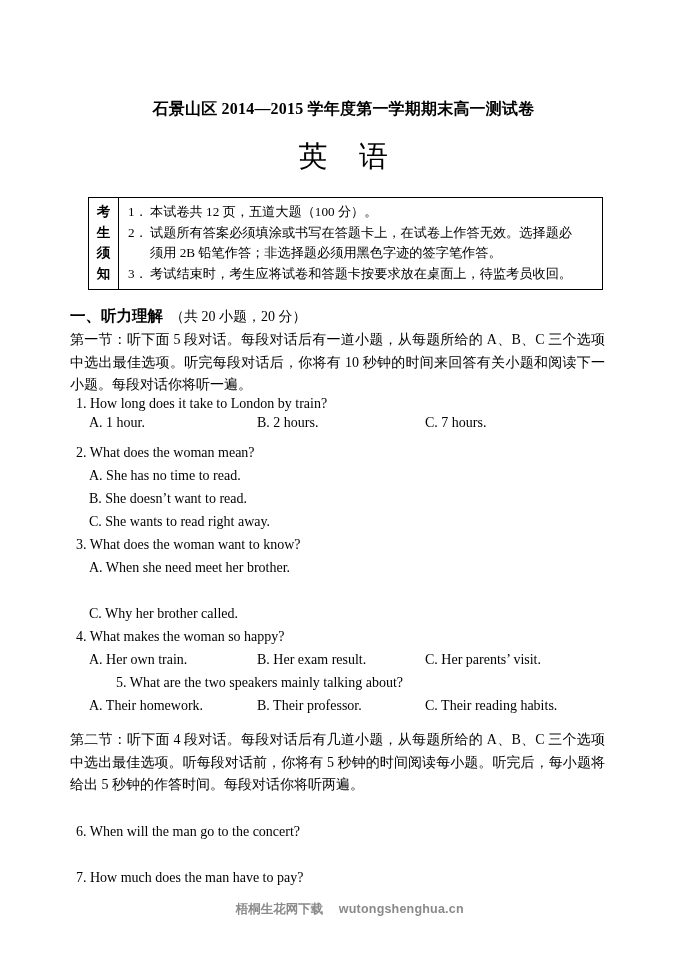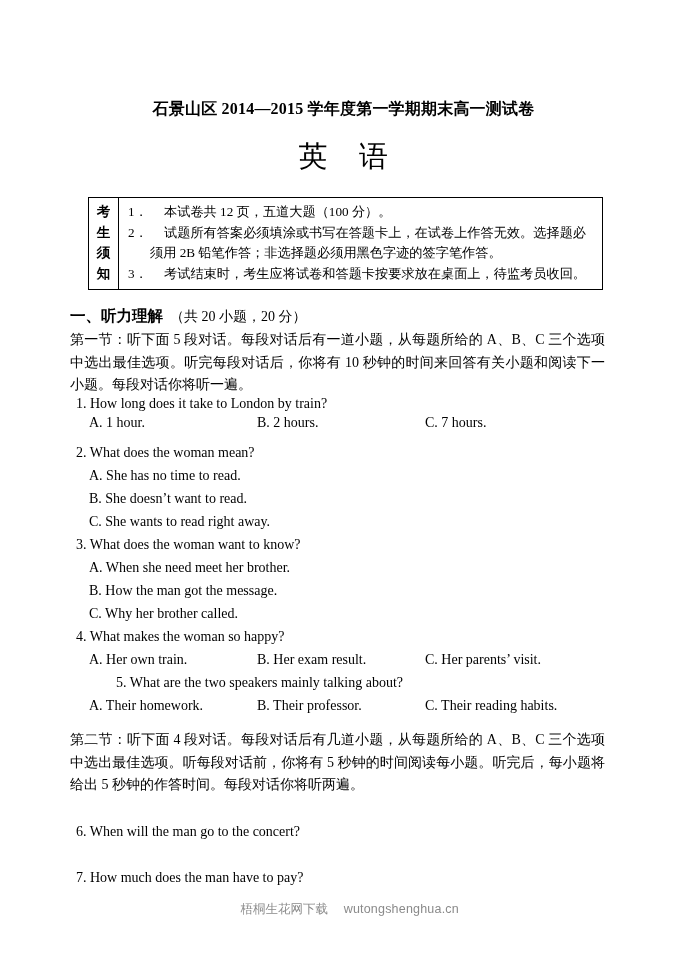--- a/index.html
+++ b/index.html
@@ -83,21 +83,20 @@
     align-items: flex-start;
   }
   .notice-num {
     width: 22px;
     flex: 0 0 22px;
   }
   .notice-text {
     flex: 1;
     text-align: justify;
     text-justify: inter-ideograph;
-    margin-left: 14px;
   }
   .notice-cont {
     padding-left: 22px;
   }
 
   
   .section-heading {
     position: absolute;
     left: 70px;
     top: 306px;
@@ -156,20 +155,21 @@
   
   .footer {
     position: absolute;
     left: 0;
     top: 886px;
     width: 687px;
     text-align: center;
     color: #8a8a8a;
     font-size: 12.5px;
     white-space: pre;
+    font-weight: bold;
   }
   .footer .fz { font-family: "Liberation Sans", sans-serif; }
   .footer .fl { font-family: "Liberation Sans", sans-serif; letter-spacing: 0.2px; }
 </style>
 </head>
 <body>
 
 <div class="page">
 
   <div class="doc-title">石景山区 2014—2015 学年度第一学期期末高一测试卷</div>
@@ -214,21 +214,20 @@
     <span class="opt-a">A. 1 hour.</span><span class="opt-b">B. 2 hours.</span><span class="opt-c">C. 7 hours.</span>
   </div>
 
   <div class="q-line" style="top:443px;">2. What does the woman mean?</div>
   <div class="opt-line" style="top:466px;">A. She has no time to read.</div>
   <div class="opt-line" style="top:489px;">B. She doesn’t want to read.</div>
   <div class="opt-line" style="top:512px;">C. She wants to read right away.</div>
 
   <div class="q-line" style="top:535px;">3. What does the woman want to know?</div>
   <div class="opt-line" style="top:558px;">A. When she need meet her brother.</div>
-  <div class="opt-line" style="top:581px;">B. How the man got the message.</div>
   <div class="opt-line" style="top:604px;">C. Why her brother called.</div>
 
   <div class="q-line" style="top:627px;">4. What makes the woman so happy?</div>
   <div class="opt-row" style="top:650px;">
     <span class="opt-a">A. Her own train.</span><span class="opt-b">B. Her exam result.</span><span class="opt-c">C. Her parents’ visit.</span>
   </div>
 
   <div class="q-line" style="top:673px;margin-left:40px;">5. What are the two speakers mainly talking about?</div>
   <div class="opt-row" style="top:696px;">
     <span class="opt-a">A. Their homework.</span><span class="opt-b">B. Their professor.</span><span class="opt-c">C. Their reading habits.</span>

